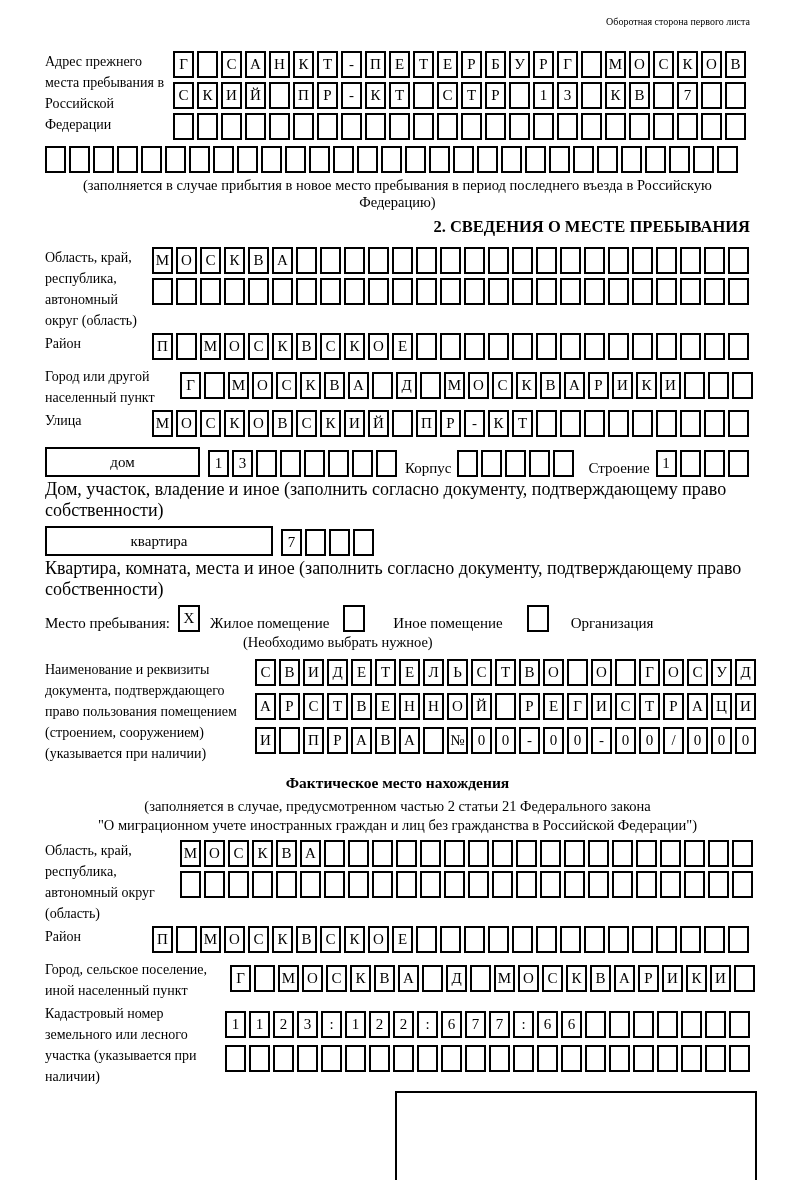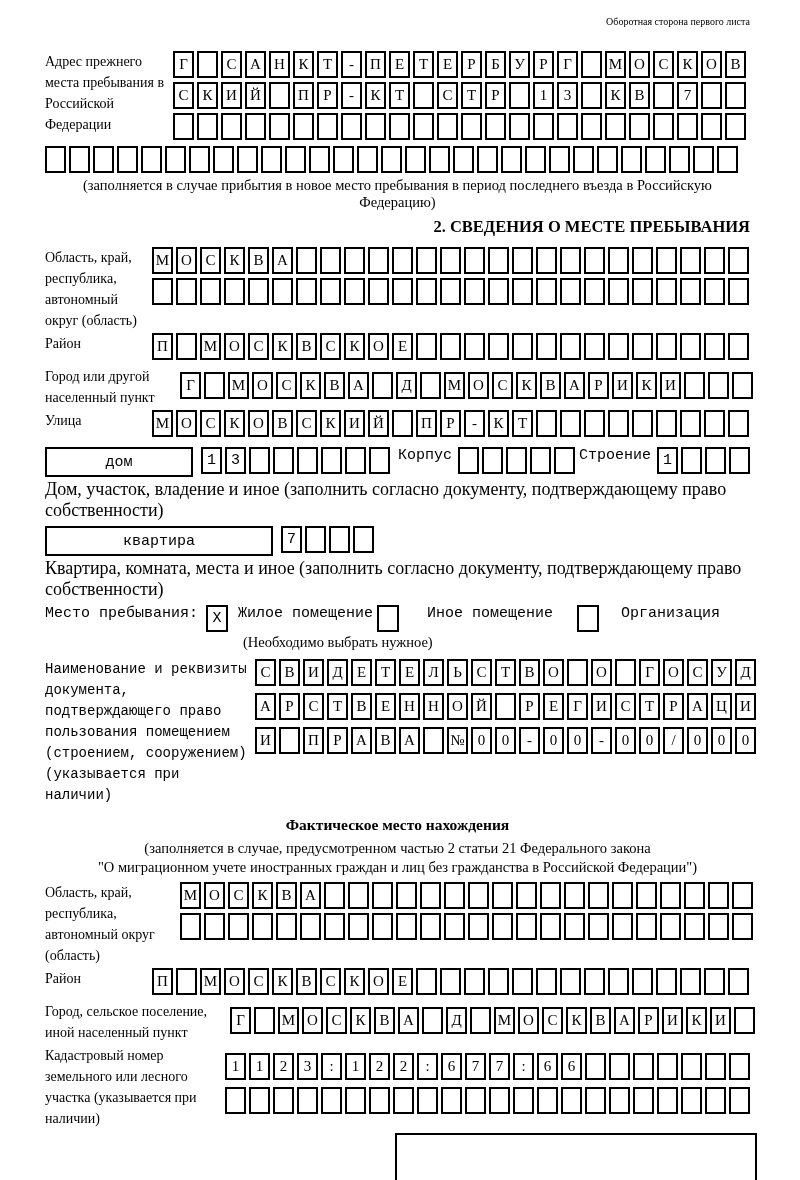--- a/index.html
+++ b/index.html
@@ -10,46 +10,46 @@
   }
   .page{padding:16px 50px 0 45px;width:705px;}
   .header-note{text-align:right;font-size:10px;margin-bottom:24px;}
   .frow{display:flex;align-items:flex-start;margin-bottom:2px;}
   .flabel{font-size:14px;line-height:21px;flex:0 0 auto;}
   .w128{width:128px;}
   .w107{width:107px;}
   .w135{width:135px;}
   .w185{width:185px;}
   .w180{width:180px;}
-  .w210{width:210px;font-family:Liberation Mono, monospace;}
+  .w210{width:210px;}
   .cellcol{display:flex;flex-direction:column;}
   .cellrow{display:flex;gap:3px;margin-bottom:4px;}
   .cell{
     box-sizing:border-box;flex:0 0 auto;
     width:21px;height:27px;border:2px solid #000;
     display:flex;align-items:center;justify-content:center;
     font-size:15px;background:#fff;
   }
   .note{font-size:14.5px;text-align:center;margin:2px 0 6px 0;}
   .note-left{font-size:18px;margin:1px 0 5px 0;}
   .sec-title{font-size:16.5px;font-weight:bold;text-align:right;margin:4px 0 10px 0;}
   .sub-title{font-size:15.5px;font-weight:bold;text-align:center;margin:10px 0 6px 0;}
   .widebox{
     box-sizing:border-box;border:2px solid #000;height:30px;
     display:flex;align-items:center;justify-content:center;font-size:15px;
   }
   .wb-dom{width:155px;}
   .wb-kv{width:228px;}
-  .inline-row{display:flex;align-items:flex-start;margin-bottom:2px;font-family:Liberation Mono, monospace;}
+  .inline-row{display:flex;align-items:flex-end;margin-bottom:2px;}
   .inline-label{font-size:15px;}
   .checkbox{
     box-sizing:border-box;width:22px;height:27px;border:2px solid #000;
     display:flex;align-items:center;justify-content:center;font-size:15px;flex:0 0 auto;
   }
-  .ml6{margin-left:6px;}.ml8{margin-left:8px;}.ml10{margin-left:10px;}.ml14{margin-left:4px;}.ml22{margin-left:22px;}
+  .ml6{margin-left:6px;}.ml8{margin-left:8px;}.ml10{margin-left:10px;}.ml14{margin-left:14px;}.ml22{margin-left:22px;}
   .ml28{margin-left:28px;}.ml24{margin-left:24px;}
   .pt6{padding-top:6px;}
   .pt8{padding-top:8px;}
   .choose-note{font-size:14.5px;margin:0 0 8px 198px;}
   .stamp-wrap{margin-top:4px;margin-left:350px;width:362px;}
   .stamp-box{box-sizing:border-box;width:362px;height:172px;border:2px solid #000;}
 </style>
 </head>
 <body>
 

